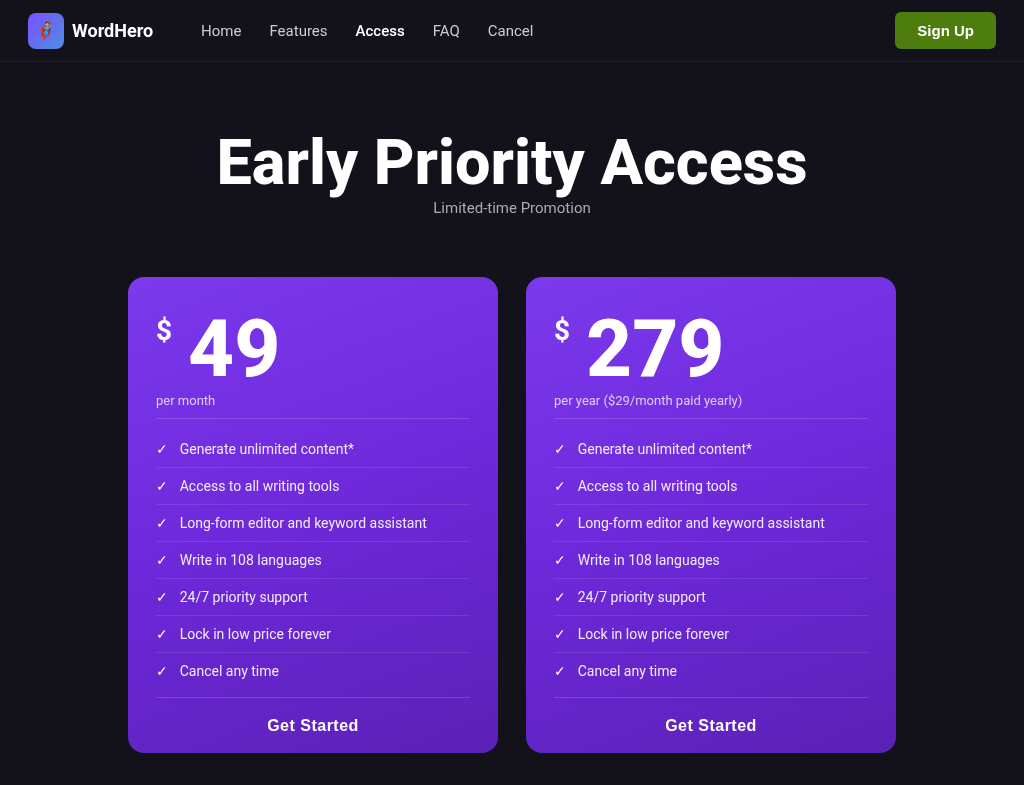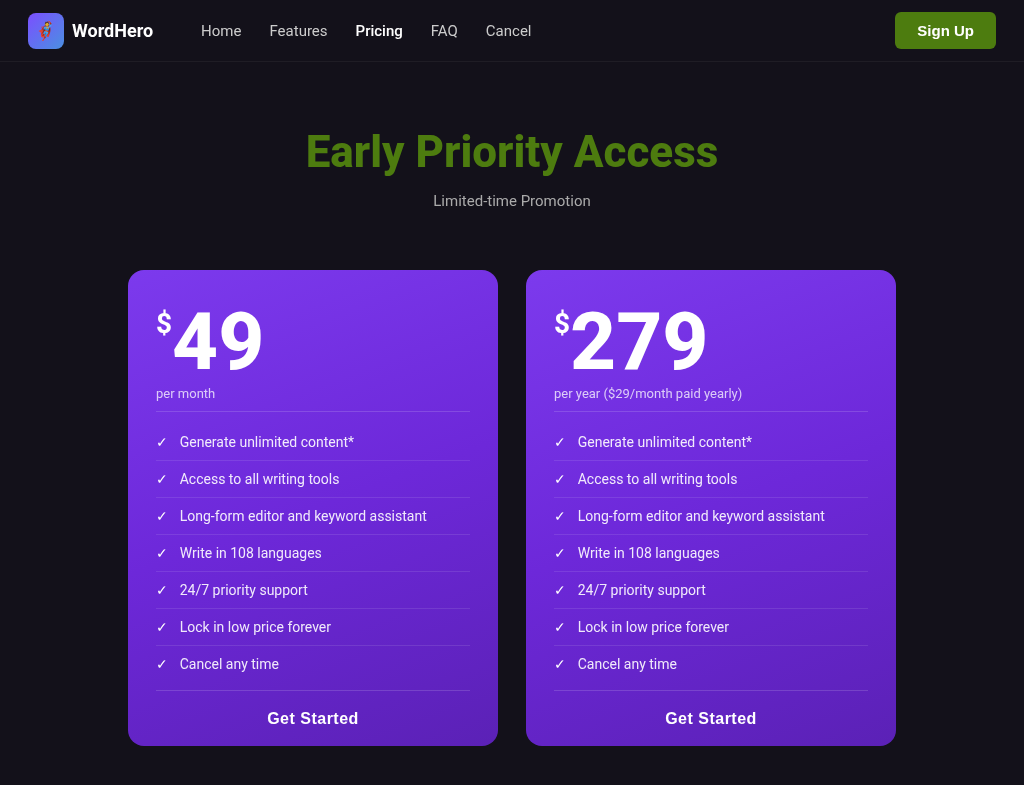--- a/index.html
+++ b/index.html
@@ -65,24 +65,23 @@
       font-weight: 600;
       cursor: pointer;
     }
 
     
     .hero {
       text-align: center;
       padding: 64px 20px 40px;
     }
     .hero h1 {
-      font-size: 44px;
+      font-size: 63px;
       font-weight: 800;
-      color: #4d7c0f;
-      margin-bottom: 14px;
+      color: #ffffff;
     }
     .hero p {
       font-size: 15px;
       color: #aaa;
     }
 
     
     .pricing-section {
       display: flex;
       justify-content: center;
@@ -111,20 +110,21 @@
       font-size: 28px;
       font-weight: 700;
       margin-top: 8px;
       color: #fff;
     }
     .price-amount {
       font-size: 80px;
       font-weight: 800;
       color: #fff;
       line-height: 1;
+      margin-left: 16px;
     }
     .price-period {
       font-size: 13px;
       color: rgba(255,255,255,0.75);
       margin-bottom: 10px;
       margin-top: 4px;
     }
 
     .features-list {
       list-style: none;
@@ -171,21 +171,21 @@
 
 <nav>
   <div class="nav-left">
     <div class="logo">
       <div class="logo-icon">🦸</div>
       <span>WordHero</span>
     </div>
     <ul class="nav-links">
       <li><a href="#">Home</a></li>
       <li><a href="#">Features</a></li>
-      <li><a href="#" class="active">Pricing</a></li>
+      <li><a href="#" class="active">Access</a></li>
       <li><a href="#">FAQ</a></li>
       <li><a href="#">Cancel</a></li>
     </ul>
   </div>
   <button class="signup-btn">Sign Up</button>
 </nav>
 
 <section class="hero">
   <h1>Early Priority Access</h1>
   <p>Limited-time Promotion</p>

